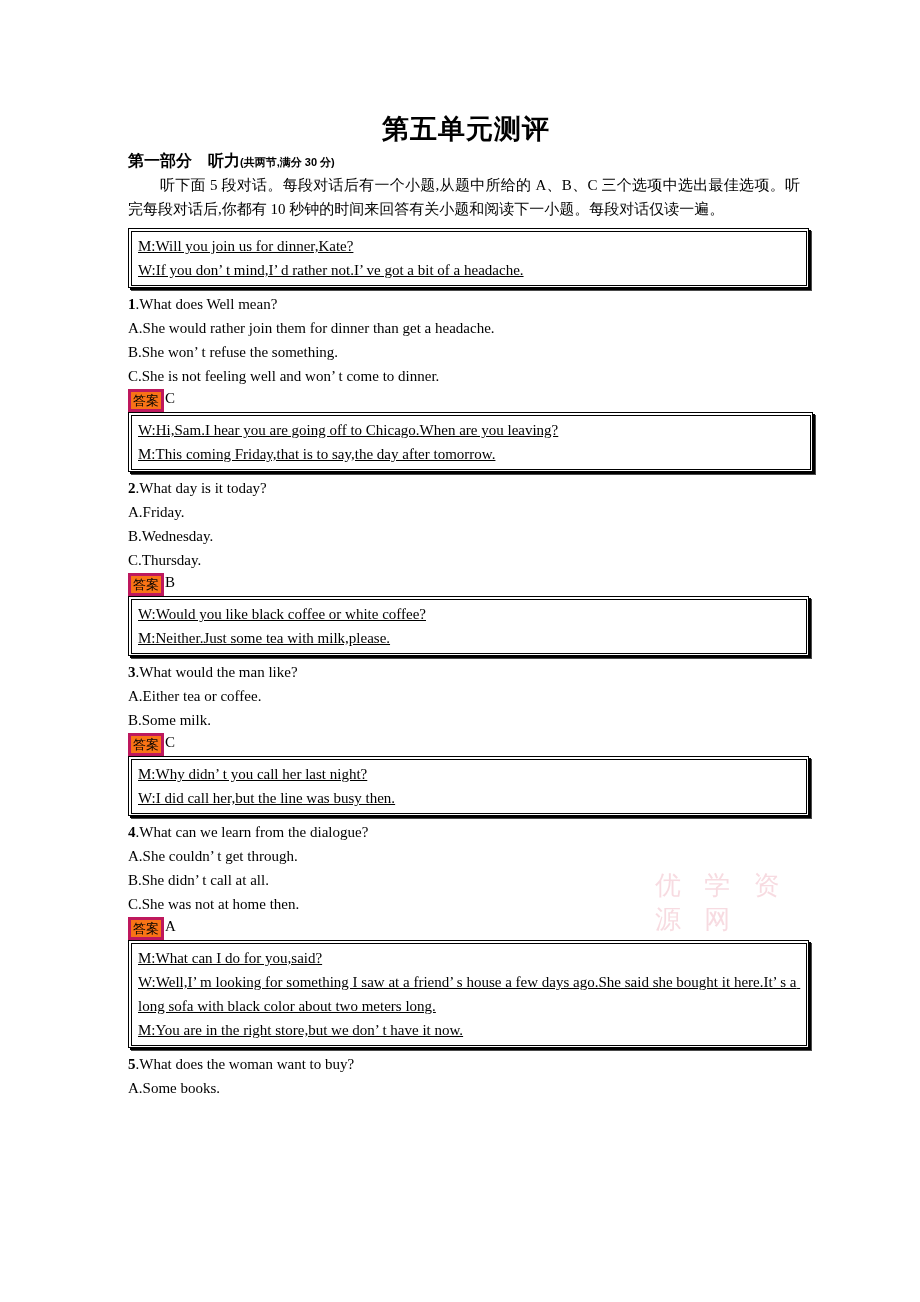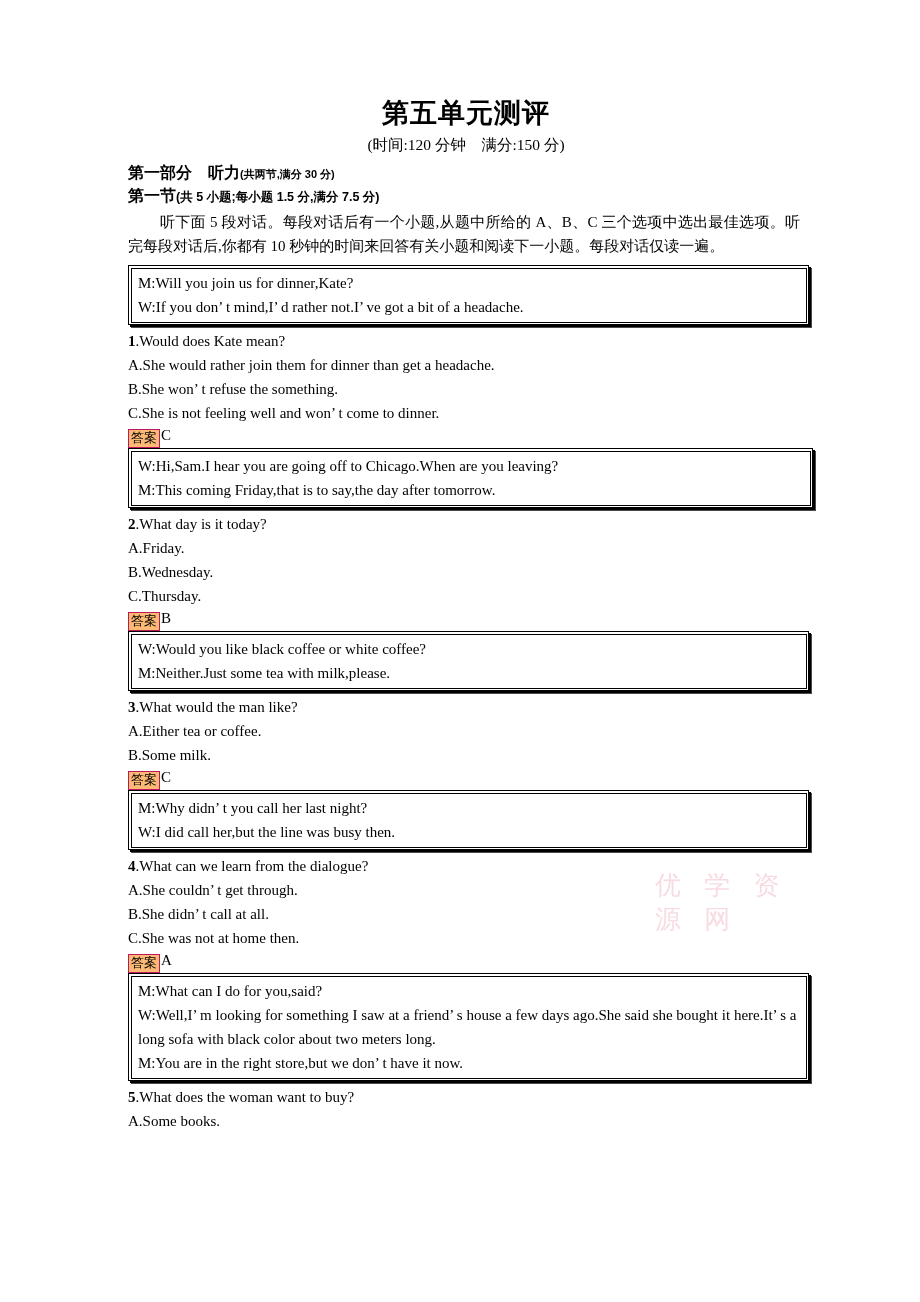--- a/index.html
+++ b/index.html
@@ -19,21 +19,21 @@
   .page {
     position: absolute;
     left: 0; top: 0;
     width: 920px;
     height: 1302px;
   }
 
   .content {
     position: absolute;
     left: 128px;
-    top: 96px;
+    top: 112px;
     width: 676px;
   }
 
   
   .doc-title {
     font-family: "Liberation Sans", "DejaVu Sans", sans-serif;
     font-size: 27px;
     font-weight: bold;
     text-align: center;
     letter-spacing: 1px;
@@ -90,20 +90,21 @@
     text-indent: 32px;
     margin: 0 0 7px 0;
     text-align: justify;
     width: 672px;
   }
 
   
   .dlg-wrap {
     position: relative;
     margin: 0 0 4px 0;
+    text-decoration: underline;
   }
   .dlg-box {
     border: 1px solid #000;
     box-shadow: 2px 2px 0 0 #000, 3px 3px 0 0 #4a4a4a;
     background: #ffffff;
     padding: 5px 0 5px 9px;
     position: relative;
   }
   .dlg-box::before {
     content: "";
@@ -141,26 +142,26 @@
 
   
   .ans-row {
     margin: 0;
     line-height: 21px;
     font-size: 15px;
     white-space: nowrap;
   }
   .ans-badge {
     display: inline-block;
-    font-family: Liberation Mono, monospace;
+    font-family: Liberation Serif, serif;
     font-size: 13px;
     line-height: 15px;
     padding: 1px 2px 1px 2px;
-    border: 1px solid #be185d;
-    background: #fdba74;
+    border: 3px solid #be185d;
+    background: #f97316;
     color: #000;
     vertical-align: -2px;
     letter-spacing: 0px;
   }
   .ans-val {
     font-size: 15px;
     font-family: "Liberation Serif", "DejaVu Serif", serif;
     padding-left: 1px;
   }
 
@@ -184,35 +185,33 @@
 </head>
 <body>
 
 <div class="page">
 
   <div class="watermark">优 学 资 源 网</div>
 
   <div class="content">
 
     <h1 class="doc-title">第五单元测评</h1>
-    <div class="doc-subtitle">(时间:120 分钟    满分:150 分)</div>
 
     <p class="sec-head"><span class="cn">第一部分　听力</span><span class="paren">(共两节,满分 30 分)</span></p>
 
-    <p class="sec-head-2"><span class="cn">第一节</span><span class="paren">(共 5 小题;每小题 1.5 分,满分 7.5 分)</span></p>
 
     <p class="instructions">听下面 5 段对话。每段对话后有一个小题,从题中所给的 A、B、C 三个选项中选出最佳选项。听完每段对话后,你都有 10 秒钟的时间来回答有关小题和阅读下一小题。每段对话仅读一遍。</p>
 
     <div class="dlg-wrap">
       <div class="dlg-box w1">
         <p class="dlg-line">M:Will you join us for dinner,Kate?</p>
         <p class="dlg-line">W:If you don’ t mind,I’ d rather not.I’ ve got a bit of a headache.</p>
       </div>
     </div>
-    <p class="q-stem"><span class="qnum">1</span><span>.Would does Kate mean?</span></p>
+    <p class="q-stem"><span class="qnum">1</span><span>.What does Well mean?</span></p>
     <p class="opt">A.She would rather join them for dinner than get a headache.</p>
     <p class="opt">B.She won’ t refuse the something.</p>
     <p class="opt">C.She is not feeling well and won’ t come to dinner.</p>
     <p class="ans-row"><span class="ans-badge">答案</span><span class="ans-val">C</span></p>
 
     <div class="dlg-wrap">
       <div class="dlg-box w2">
         <p class="dlg-line">W:Hi,Sam.I hear you are going off to Chicago.When are you leaving?</p>
         <p class="dlg-line">M:This coming Friday,that is to say,the day after tomorrow.</p>
       </div>

